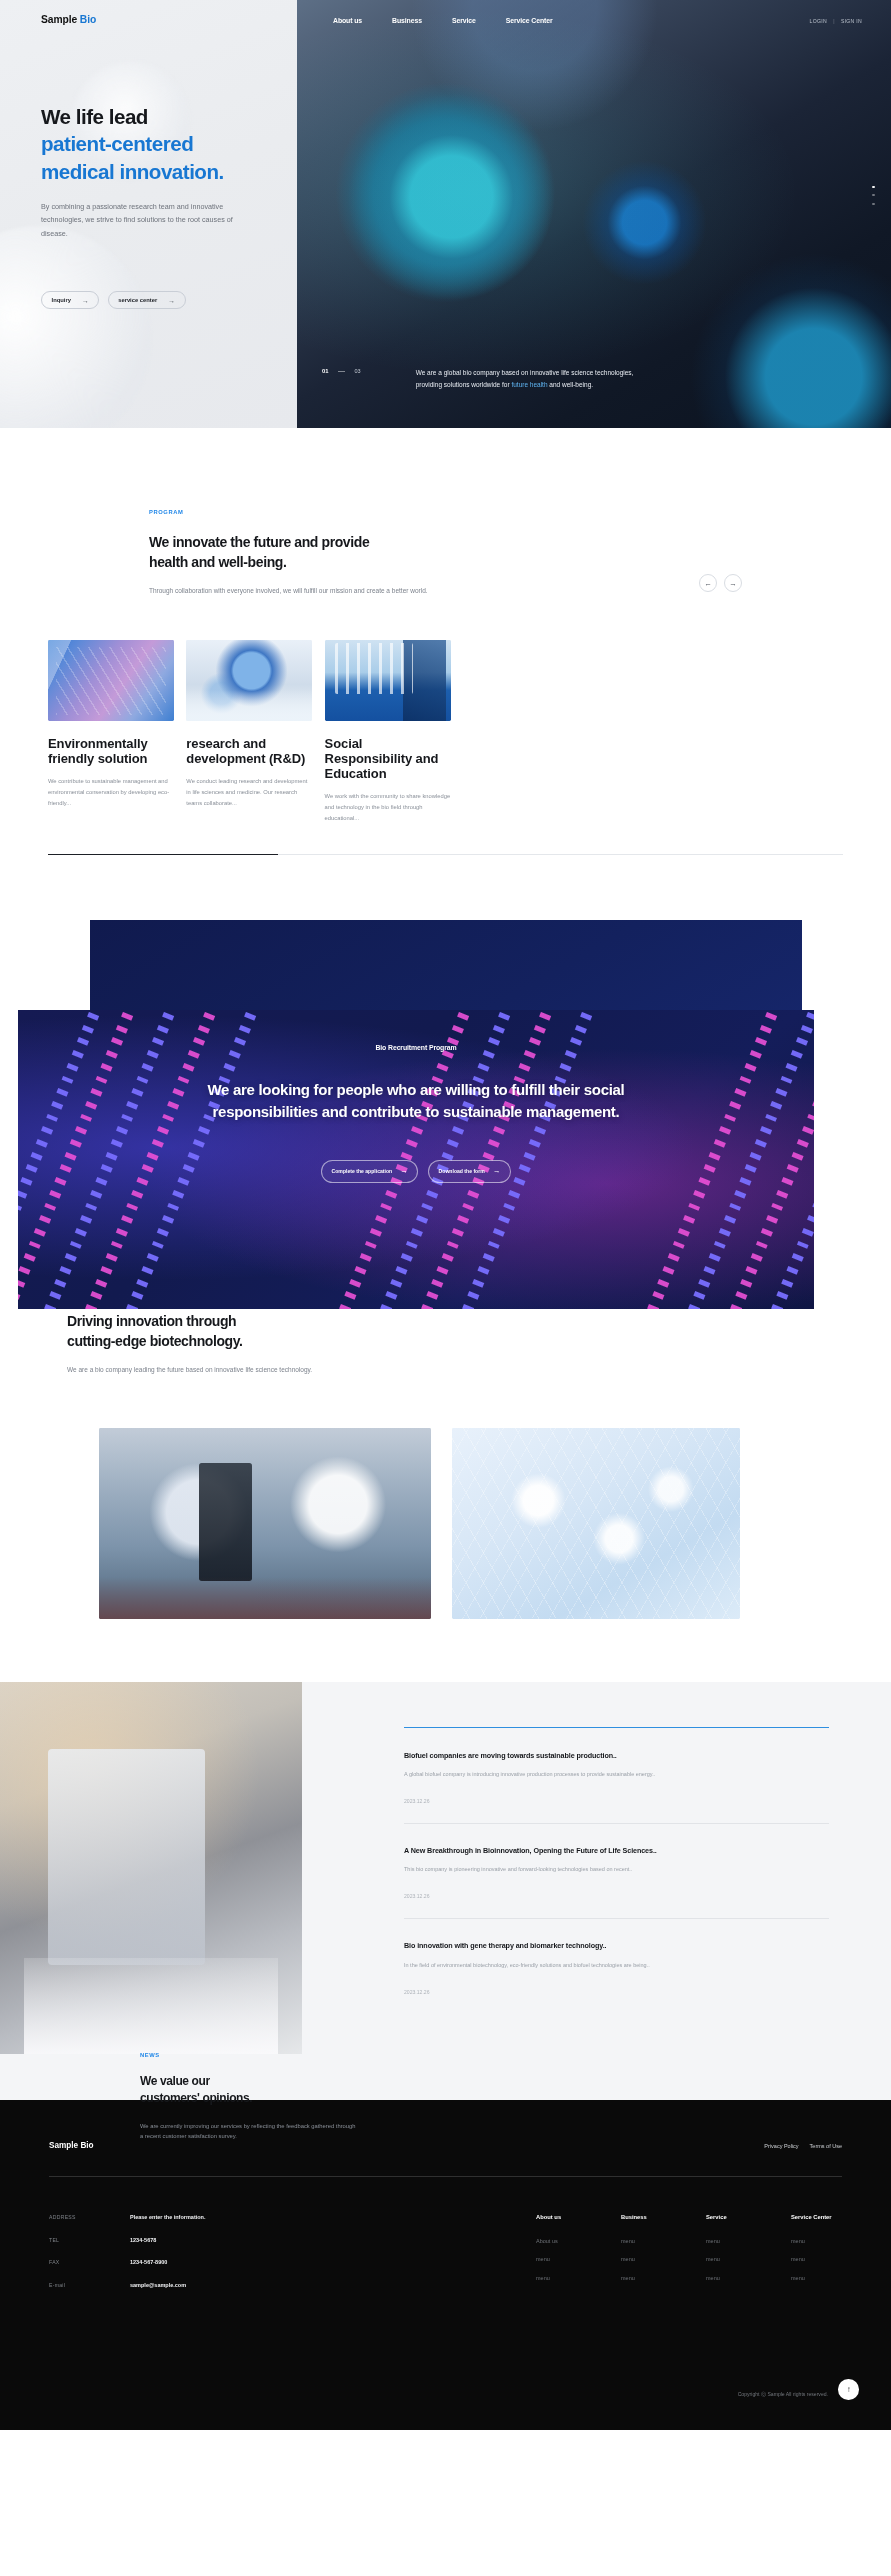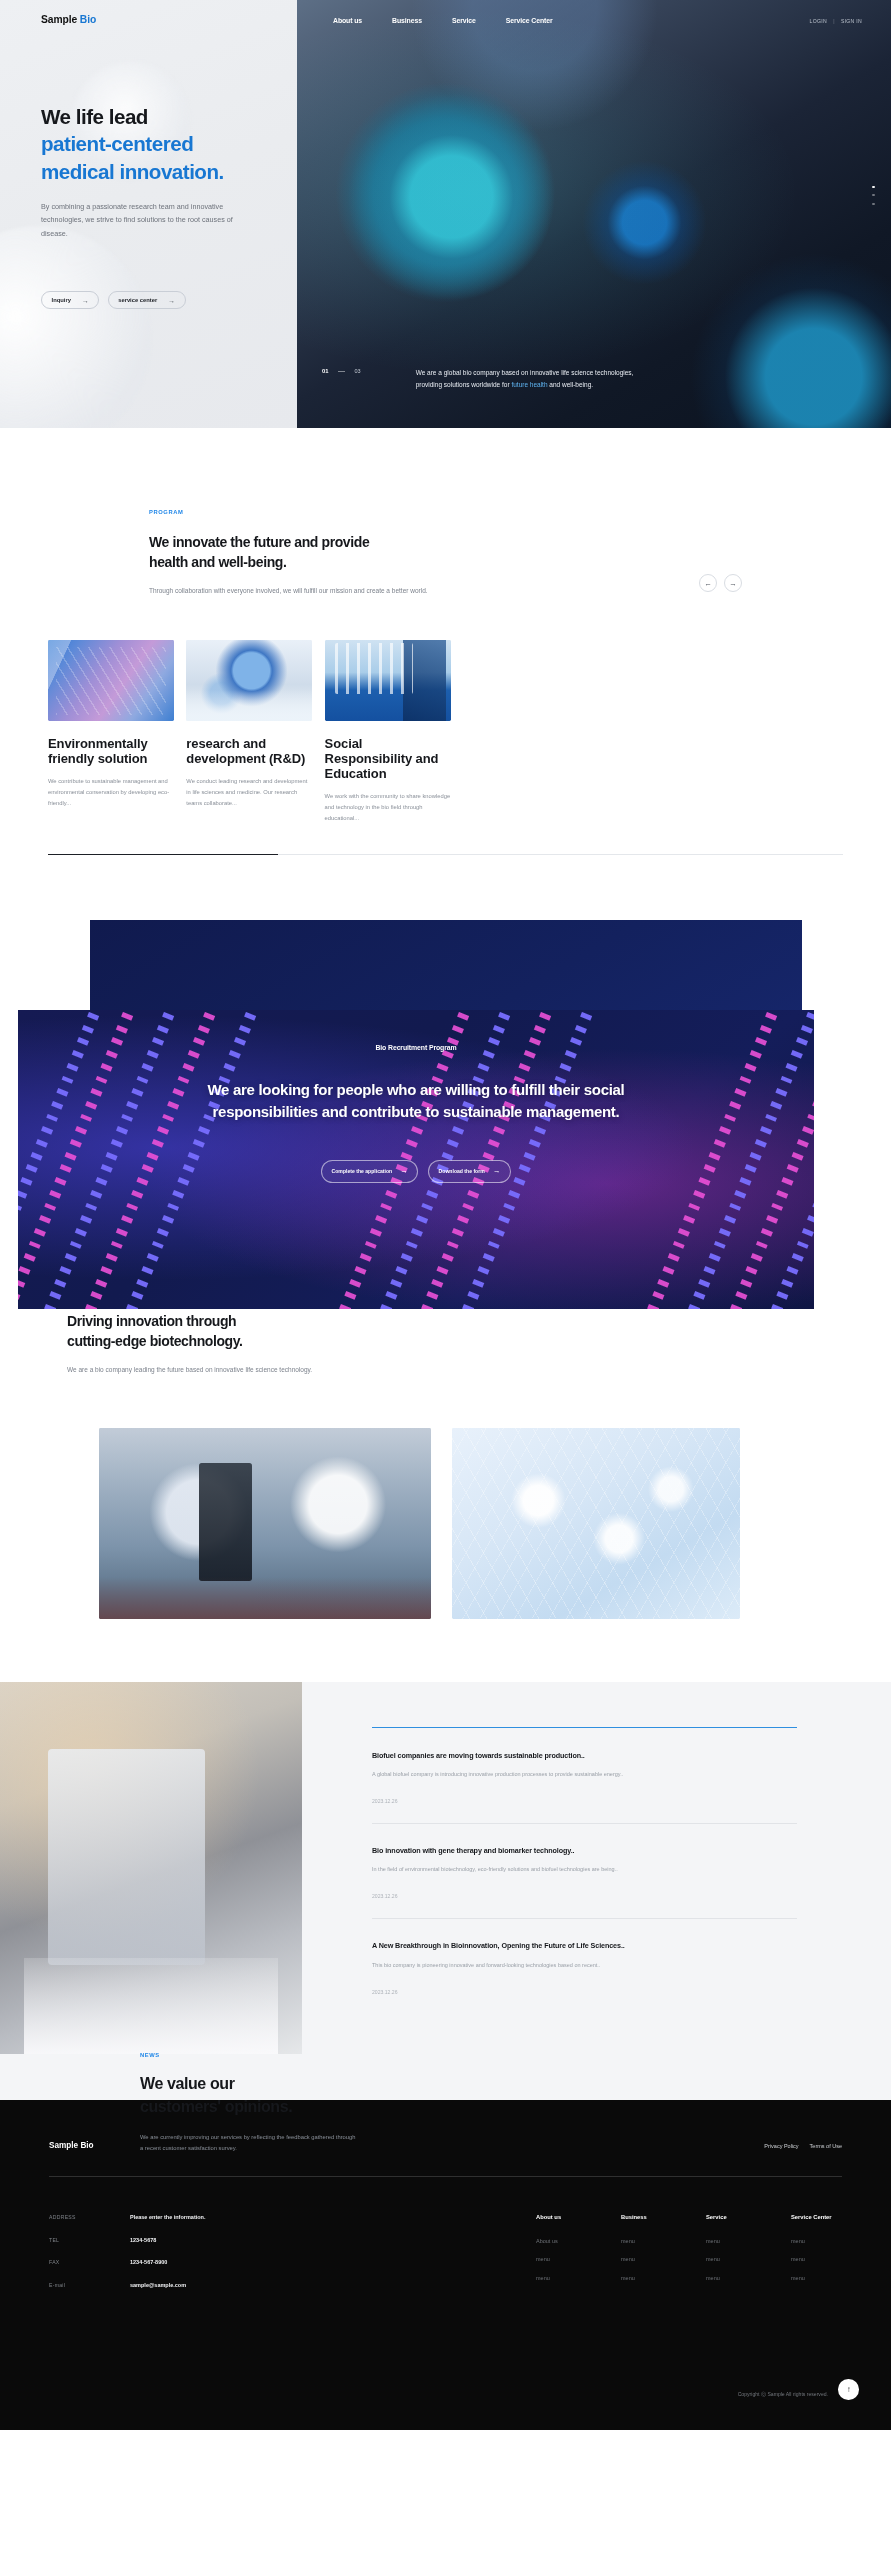--- a/index.html
+++ b/index.html
@@ -231,25 +231,25 @@
     content:""; position:absolute; left:8%; bottom:0; width:84%; height:26%;
     background:linear-gradient(180deg, rgba(245,246,248,.2), rgba(250,250,252,.95));
   }
   .news-photo:before{
     content:""; position:absolute; left:16%; top:18%; width:52%; height:58%;
     background:linear-gradient(170deg, rgba(235,238,242,.85), rgba(190,196,206,.7));
     border-radius:4.1px;
   }
   .news-left-text { position:absolute; left:140px; top:370px; width:260px; z-index:4; }
   .news-eyebrow { font-size:5.8px; font-weight:700; letter-spacing:0.6px; color:#1f86E8; }
-  .news-h2 { margin-top:15px; font-size:16px; line-height:1.4; font-weight:700; letter-spacing:-0.4px; color:#16181c; }
+  .news-h2 { margin-top:15px; font-size:12px; line-height:1.4; font-weight:700; letter-spacing:-0.4px; color:#16181c; }
   .news-p { margin-top:13.7px; font-size:5.8px; line-height:1.85; color:#8a9099; width:219px; }
   .news-bg-grey { position:absolute; left:302px; top:0; width:590px; height:418px; background:#f4f5f7; z-index:0;}
   .news-left-bg { position:absolute; left:0; top:372px; width:302px; height:47px; background:#f4f5f7; z-index:0;}
-  .news-list { position:absolute; left:372px; top:45px; width:425px; z-index:3; }
+  .news-list { position:absolute; left:404px; top:45px; width:425px; z-index:3; }
   .news-topline { height:1px; background:#2f8fe0; }
   .news-item { padding:22.6px 0 18.5px 0; border-bottom:0.7px solid #e1e3e7; }
   .news-item:last-child { border-bottom:none; }
   .news-title { font-size:7.2px; font-weight:700; color:#16181c; letter-spacing:-0.1px; }
   .news-desc { margin-top:10.3px; font-size:5.5px; color:#9aa0a8; line-height:1.7; }
   .news-date { margin-top:18.5px; font-size:5.1px; color:#aeb3ba; }
 
   
   .footer { background:#0a0a0a; color:#fff; padding:41px 0 32px 0; position:relative; }
   .f-top { padding:0 49px; display:flex; justify-content:space-between; align-items:center; }
@@ -448,27 +448,27 @@
     </div>
 
     <div class="news-list">
       <div class="news-topline"></div>
       <div class="news-item">
         <div class="news-title">Biofuel companies are moving towards sustainable production..</div>
         <div class="news-desc">A global biofuel company is introducing innovative production processes to provide sustainable energy..</div>
         <div class="news-date">2023.12.26</div>
       </div>
       <div class="news-item">
+        <div class="news-title">A New Breakthrough in Bioinnovation, Opening the Future of Life Sciences..</div>
+        <div class="news-desc">This bio company is pioneering innovative and forward-looking technologies based on recent..</div>
+        <div class="news-date">2023.12.26</div>
+      </div>
+      <div class="news-item">
         <div class="news-title">Bio innovation with gene therapy and biomarker technology..</div>
         <div class="news-desc">In the field of environmental biotechnology, eco-friendly solutions and biofuel technologies are being..</div>
-        <div class="news-date">2023.12.26</div>
-      </div>
-      <div class="news-item">
-        <div class="news-title">A New Breakthrough in Bioinnovation, Opening the Future of Life Sciences..</div>
-        <div class="news-desc">This bio company is pioneering innovative and forward-looking technologies based on recent..</div>
         <div class="news-date">2023.12.26</div>
       </div>
     </div>
   </section>
 
   <footer class="footer">
     <div class="f-top">
       <div class="f-logo">Sample Bio</div>
       <div class="f-links">
         <span>Privacy Policy</span>

